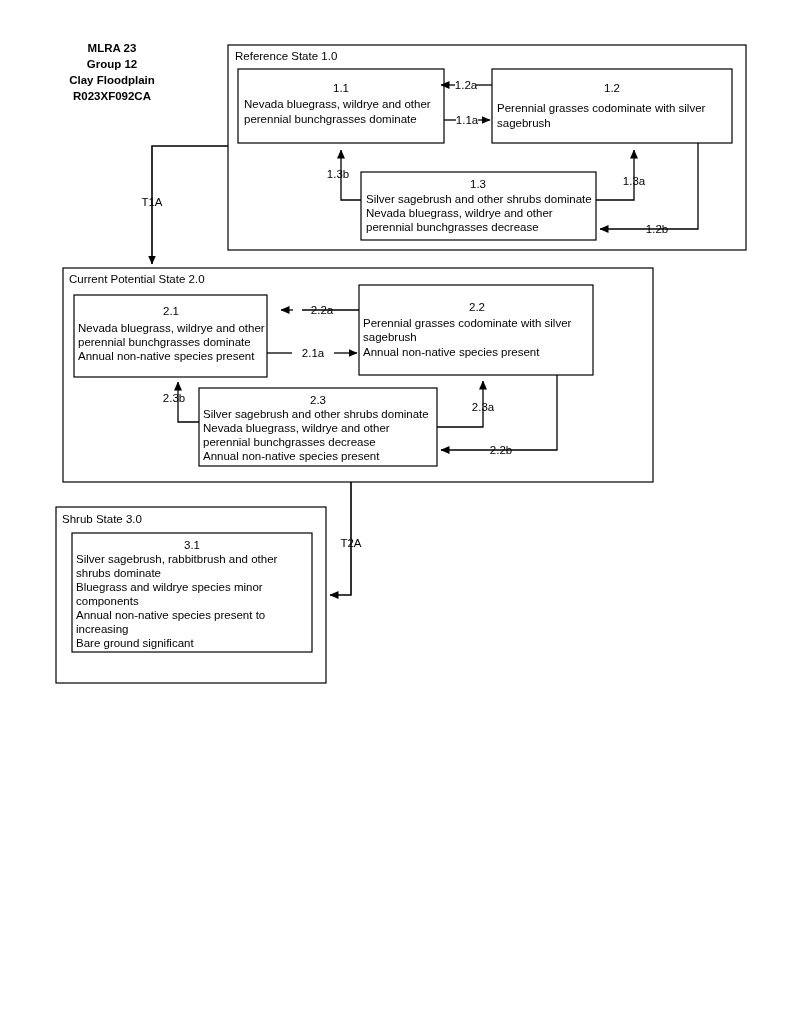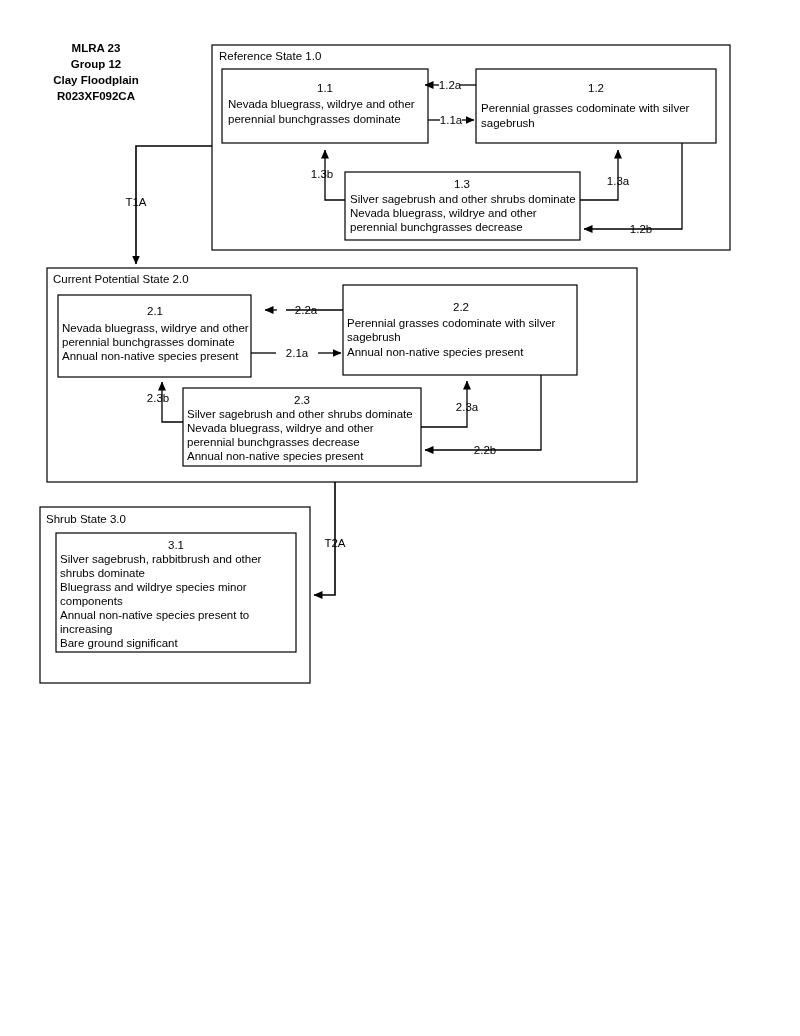--- a/index.html
+++ b/index.html
@@ -11,21 +11,21 @@
   body {
     width: 800px;
     height: 1036px;
     position: relative;
     font-family: "Liberation Sans", sans-serif;
     color: #000000;
     overflow: hidden;
   }
   #diagram-root {
     position: absolute;
-    left: 0;
+    left: 16px;
     top: 0;
     width: 756px;
     height: 1036px;
   }
   svg { display: block; }
 
   .state-container {
     fill: none;
     stroke: #000000;
     stroke-width: 1.2;

